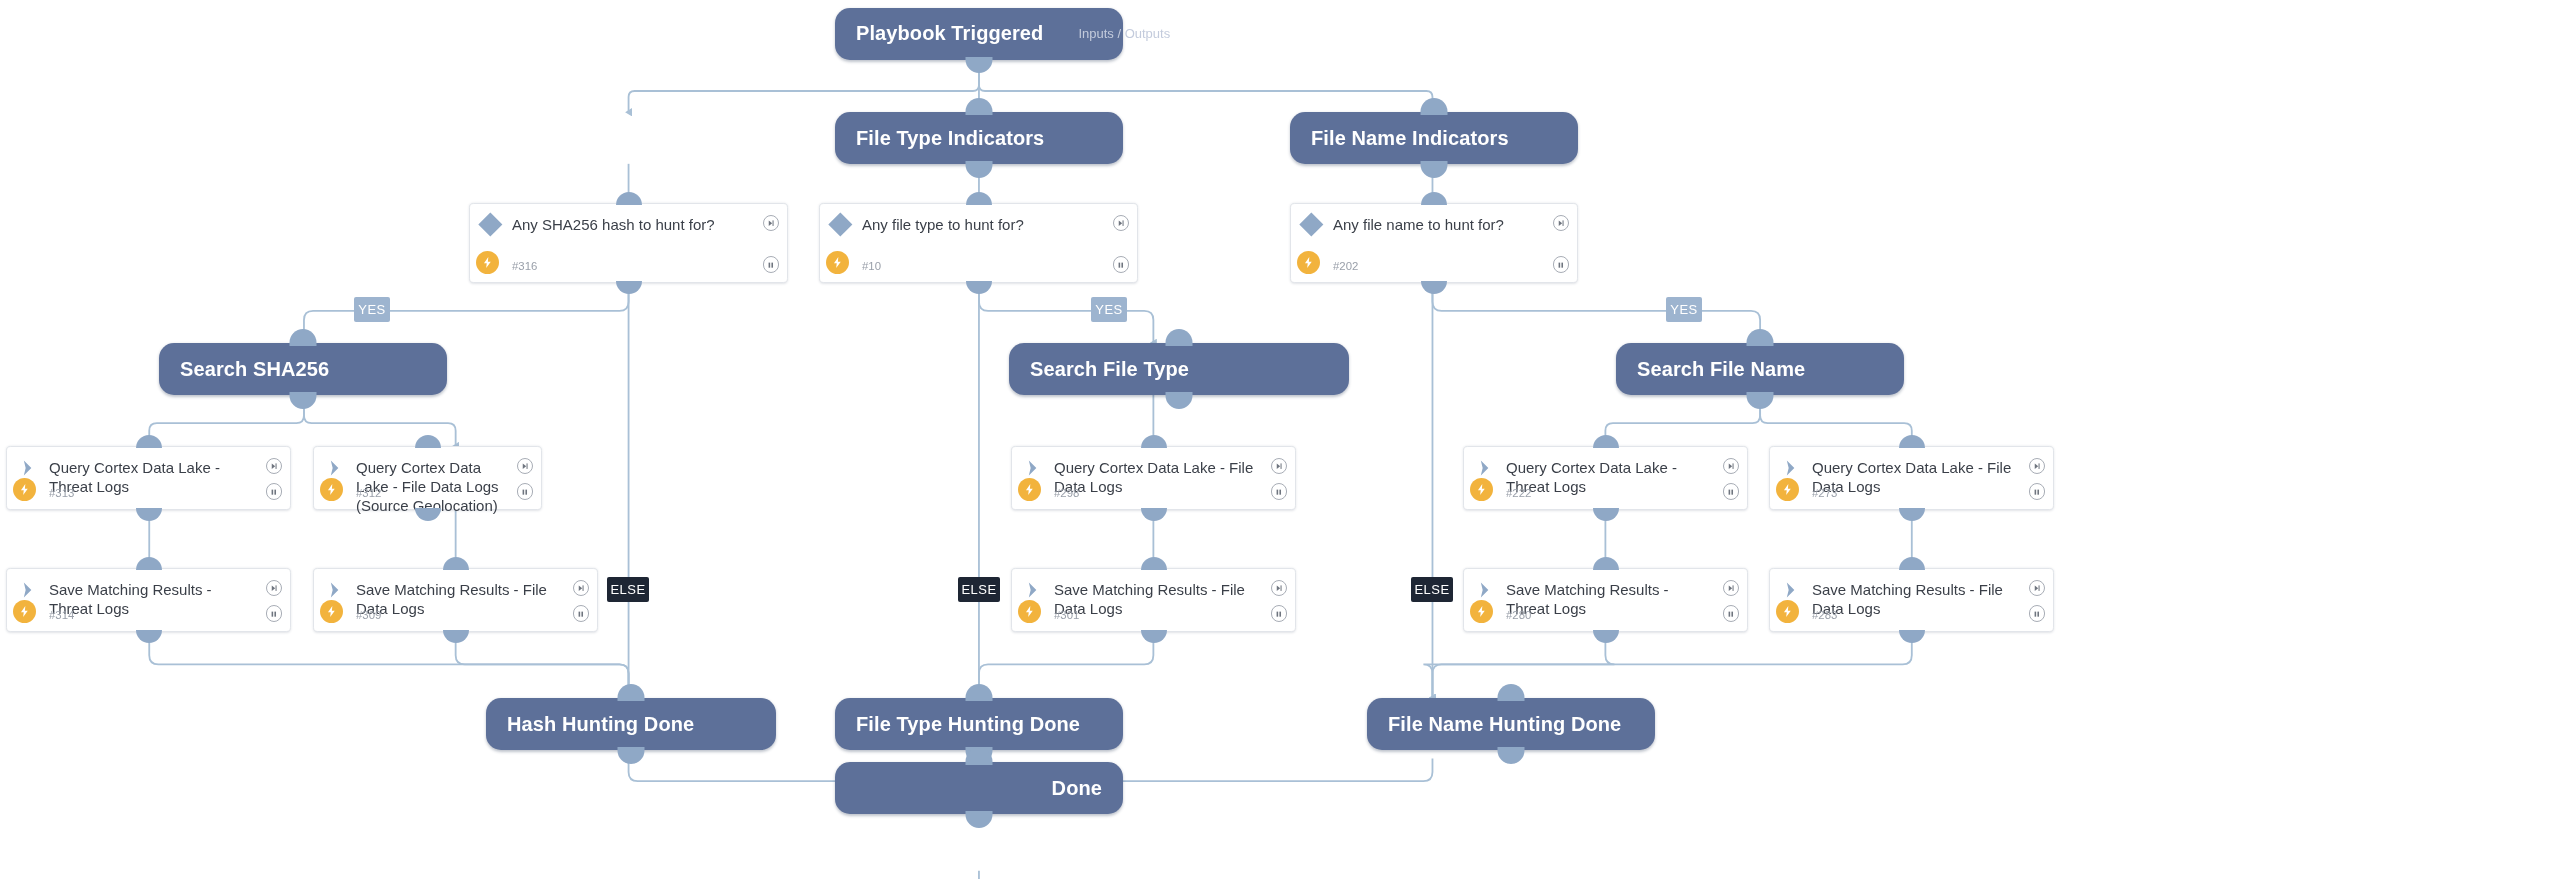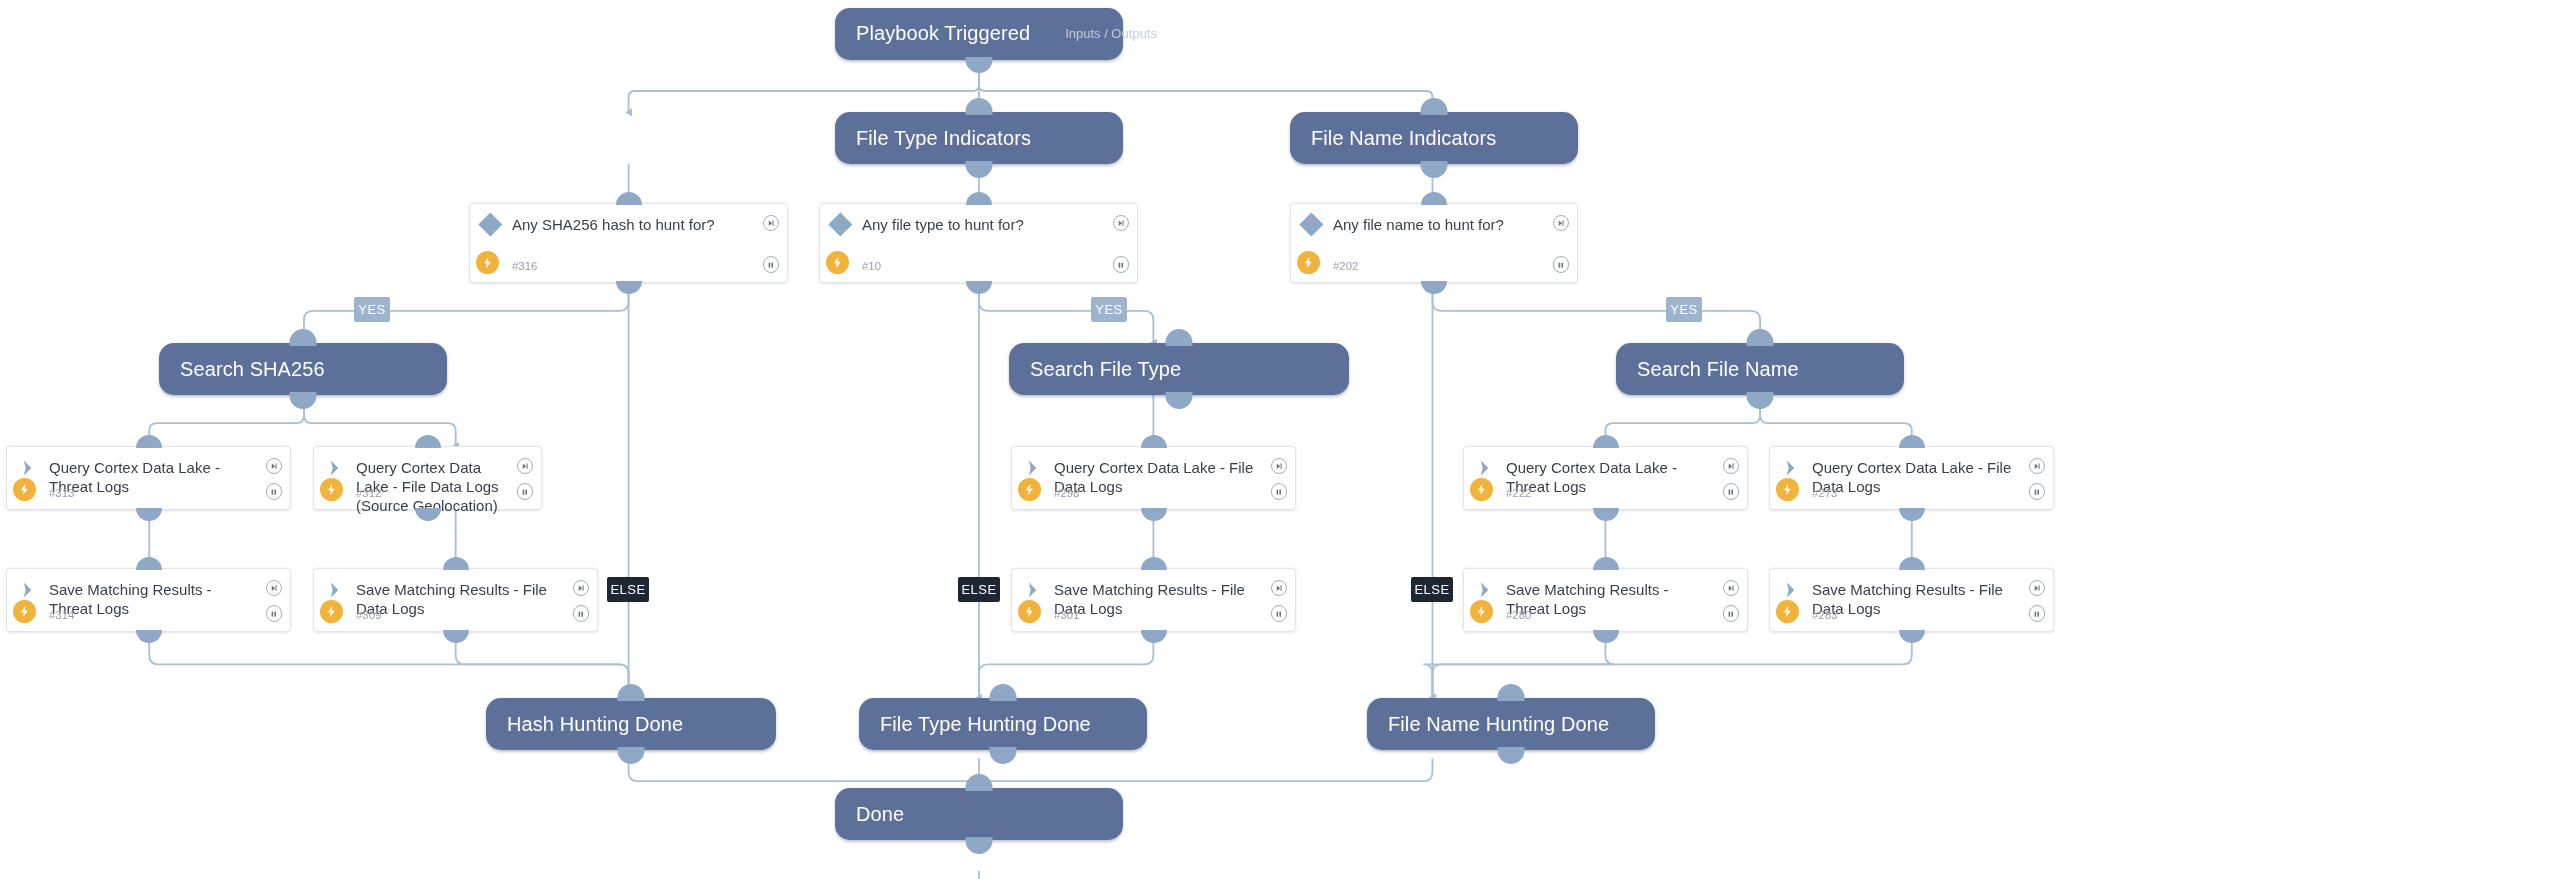--- a/index.html
+++ b/index.html
@@ -29,21 +29,21 @@
     border-radius: 15px;
     box-shadow: 0 1.5px 3px rgba(40,55,85,0.30);
     display: flex;
     align-items: center;
     padding: 0 21px;
     z-index: 6;
   }
   .pill .pill-label {
     color: #ffffff;
     font-size: 20px;
-    font-weight: 400;
+    font-weight: 700;
     letter-spacing: 0.1px;
     white-space: nowrap;
   }
   .pill .pill-sub {
     color: #c3cbdc;
     font-size: 13px;
     margin-left: 35px;
     white-space: nowrap;
   }
 
@@ -648,32 +648,32 @@
     </div>
     <span class="cknob-bot"></span>
   </div>
 
   <div class="pill" style="left:486px; top:698px; width:290px; height:52px;">
     <span class="knob-top"></span>
     <span class="pill-label">Hash Hunting Done</span>
     <span class="knob-bot"></span>
   </div>
 
-  <div class="pill" style="left:835px; top:698px; width:288px; height:52px;margin-left:24px;">
+  <div class="pill" style="left:835px; top:698px; width:288px; height:52px;">
     <span class="knob-top"></span>
     <span class="pill-label">File Type Hunting Done</span>
     <span class="knob-bot"></span>
   </div>
 
   <div class="pill" style="left:1367px; top:698px; width:288px; height:52px;">
     <span class="knob-top"></span>
     <span class="pill-label">File Name Hunting Done</span>
     <span class="knob-bot"></span>
   </div>
 
-  <div class="pill" style="left:835px; top:788px; width:288px; height:52px;">
+  <div class="pill" style="left:835px; top:762px; width:288px; height:52px;justify-content:flex-end;">
     <span class="knob-top"></span>
     <span class="pill-label">Done</span>
     <span class="knob-bot"></span>
   </div>
 
 </div>
 
 
 </body></html>

